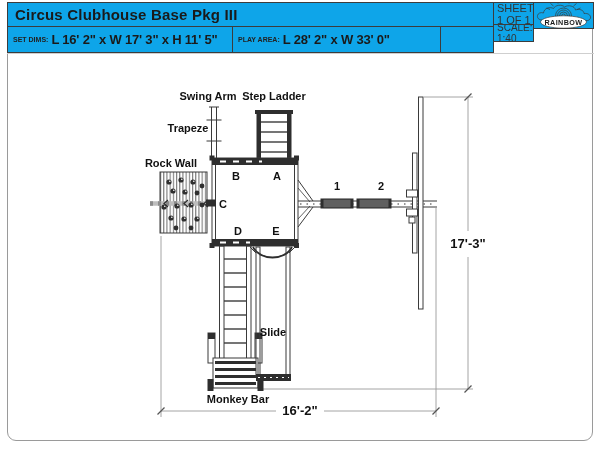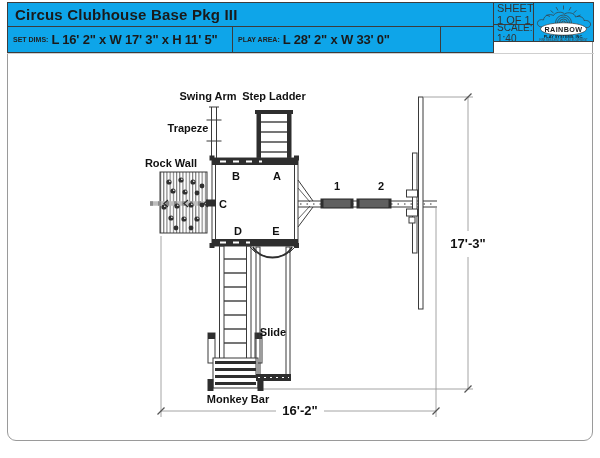--- a/index.html
+++ b/index.html
@@ -6,21 +6,21 @@
   .page{position:relative;width:600px;height:458px;background:#fff;overflow:hidden;
         font-family:"Liberation Sans",sans-serif;color:#1a1a1a;}
   .sheet-border{position:absolute;left:7px;top:2px;width:586px;height:439px;
         border:1.5px solid #9a9a9a;border-radius:9px;box-sizing:border-box;}
   .cell{position:absolute;box-sizing:border-box;border:1px solid #3c3c3c;background:#0ea5e9;
         display:flex;align-items:center;overflow:hidden;}
   .tb-title{left:7px;top:2px;width:487px;height:25px;padding-left:7px;
         font-size:15px;font-weight:bold;letter-spacing:.2px;}
   .tb-sheet{left:493px;top:2px;width:41px;height:23px;font-size:11px;color:#333;padding-left:3px;}
   .tb-scale{left:493px;top:24px;width:41px;height:18px;font-size:10px;color:#333;padding-left:3px;}
-  .tb-logo{left:533px;top:2px;width:61px;height:40px;padding:0;justify-content:center;}
+  .tb-logo{left:533px;top:2px;width:61px;height:27px;padding:0;justify-content:center;}
   .tb-setdims{left:7px;top:26px;width:226px;height:27px;padding-left:5px;}
   .tb-playarea{left:232px;top:26px;width:209px;height:27px;padding-left:5px;}
   .tb-empty{left:440px;top:26px;width:54px;height:27px;}
   .dims-label{font-size:7px;font-weight:bold;color:#222;margin-right:3px;white-space:nowrap;}
   .dims-value{font-size:13px;font-weight:bold;white-space:nowrap;letter-spacing:-.2px;}
   .tb-underline{position:absolute;left:7px;top:53px;width:587px;height:0;
         border-top:1px solid #cfcfcf;}
   .drawing-svg{position:absolute;left:0;top:0;width:600px;height:458px;}
 </style>
 </head>

